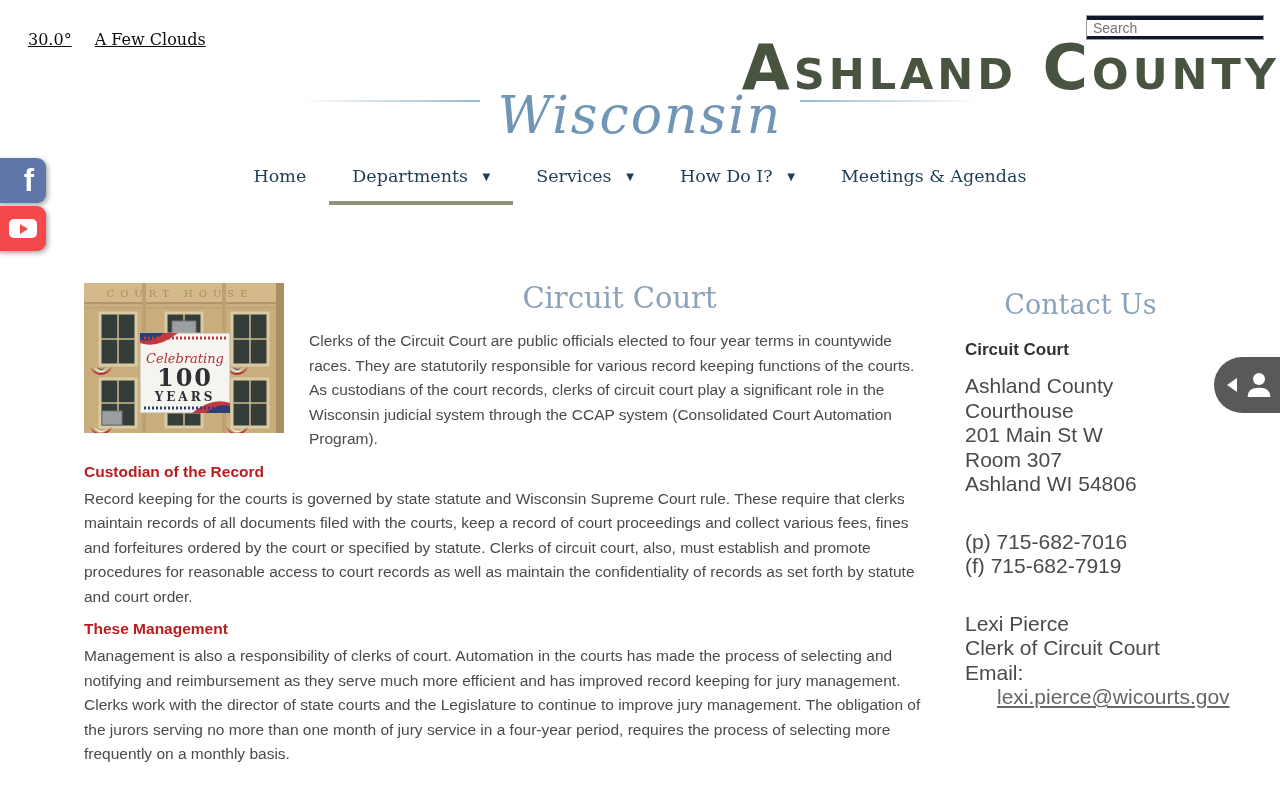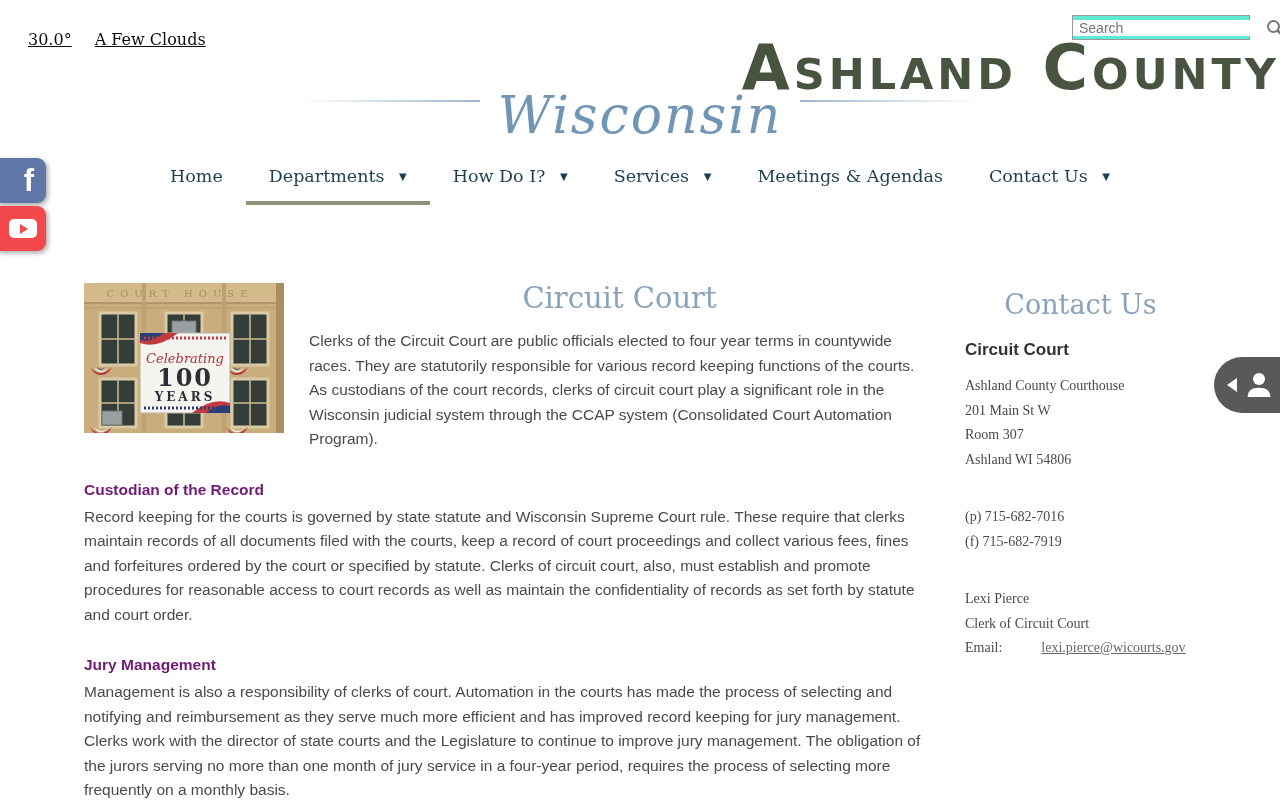--- a/index.html
+++ b/index.html
@@ -4,22 +4,22 @@
 <style>
   * { margin: 0; padding: 0; box-sizing: border-box; }
   html, body { width: 1280px; height: 800px; overflow: hidden; background: #fff;
     font-family: "Liberation Sans", sans-serif; }
 
   
   .topbar { position: absolute; top: 0; left: 0; width: 1280px; height: 52px; }
   .weather { position: absolute; left: 28px; top: 30px; font-family: "DejaVu Serif", serif;
     font-size: 16px; color: #0d0d0d; }
   .weather a { color: #0d0d0d; text-decoration: underline; margin-right: 18px; cursor: pointer; }
-  .searchbox { position: absolute; right: 30px; top: 15px; width: 178px; height: 25px;
-    border: 1px solid #999; background: #5eead4; display: flex; align-items: center; }
+  .searchbox { position: absolute; right: 16px; top: 15px; width: 178px; height: 25px;
+    border: 1px solid #999; background: #0f172a; display: flex; align-items: center; }
   .searchbox input { flex: 1; border: none; outline: none; padding: 0 6px; font-size: 14px;
     color: #444; font-family: "Liberation Sans", sans-serif; }
   .searchbox .mag { width: 24px; height: 22px; display: flex; align-items: center;
     justify-content: center; cursor: pointer; }
 
   
   .logo-wrap { padding-top: 36px; text-align: right; position: relative; }
   .logo-title { font-family: "DejaVu Sans", sans-serif; font-variant: small-caps;
     font-weight: bold; font-size: 62px; line-height: 64px; letter-spacing: 4px;
     color: #485440; }
@@ -55,28 +55,28 @@
   
   .content { width: 1112px; margin: 76px auto 0; display: flex; align-items: flex-start; }
   .main-col { width: 846px; }
   .side-col { width: 231px; margin-left: 35px; padding-top: 8px; }
 
   .court-img { float: left; width: 200px; height: 150px; margin: 2px 25px 20px 0; }
   .page-title { font-family: "DejaVu Serif", serif; font-weight: normal; font-size: 29px;
     color: #8aa3ba; text-align: center; margin-bottom: 14px; }
   .body-text { font-size: 15.5px; line-height: 24.5px; color: #4a4a4a; }
   .section { clear: left; }
-  .section-heading { font-size: 15.5px; line-height: 24px; color: #701a75; font-weight: bold;
-    margin: 26px 0 3px; }
+  .section-heading { font-size: 15.5px; line-height: 24px; color: #b91c1c; font-weight: bold;
+    margin: 8px 0 3px; }
 
   
   .sidebar-title { font-family: "DejaVu Serif", serif; font-weight: normal; font-size: 27px;
     color: #8aa3ba; text-align: center; margin-bottom: 20px; }
   .sidebar-dept { font-size: 17px; font-weight: bold; color: #333; margin-bottom: 14px; }
-  .sidebar-line { font-size: 14px; line-height: 24.5px; color: #4a4a4a; font-family: Liberation Serif, serif; }
+  .sidebar-line { font-size: 21px; line-height: 24.5px; color: #4a4a4a; }
   .sidebar-block { margin-top: 33px; }
   .email-link { color: #666; text-decoration: underline; cursor: pointer; padding-left: 32px; }
 
   
   .contact-tab { position: absolute; right: 0; top: 357px; width: 66px; height: 56px;
     background: #58595b; border-radius: 28px 0 0 28px; display: flex; align-items: center;
     padding-left: 13px; cursor: pointer; z-index: 6; }
   .tab-arrow { width: 0; height: 0; border-top: 7px solid transparent;
     border-bottom: 7px solid transparent; border-right: 10px solid #fff; margin-right: 6px; }
 </style>
@@ -121,33 +121,29 @@
 
 <div class="nav">
   <div class="nav-item">
     <span>Home</span>
   </div>
   <div class="nav-item active">
     <span>Departments</span>
     <span class="nav-arrow">▼</span>
   </div>
   <div class="nav-item">
+    <span>Services</span>
+    <span class="nav-arrow">▼</span>
+  </div>
+  <div class="nav-item">
     <span>How Do I?</span>
     <span class="nav-arrow">▼</span>
   </div>
   <div class="nav-item">
-    <span>Services</span>
-    <span class="nav-arrow">▼</span>
-  </div>
-  <div class="nav-item">
     <span>Meetings &amp; Agendas</span>
-  </div>
-  <div class="nav-item">
-    <span>Contact Us</span>
-    <span class="nav-arrow">▼</span>
   </div>
 </div>
 
 <div class="content">
 
   <div class="main-col">
     <svg class="court-img" viewBox="0 0 200 150" preserveAspectRatio="none">
       <rect x="0" y="0" width="200" height="150" fill="#c9ad7c"></rect>
       <rect x="0" y="0" width="200" height="20" fill="#d4ba8a"></rect>
       <rect x="0" y="19" width="200" height="2" fill="#b2966a"></rect>
@@ -216,21 +212,21 @@
 
     <h1 class="page-title">Circuit Court</h1>
     <p class="body-text">Clerks of the Circuit Court are public officials elected to four year terms in countywide races. They are statutorily responsible for various record keeping functions of the courts. As custodians of the court records, clerks of circuit court play a significant role in the Wisconsin judicial system through the CCAP system (Consolidated Court Automation Program).</p>
 
     <div class="section">
       <div class="section-heading">Custodian of the Record</div>
       <p class="body-text">Record keeping for the courts is governed by state statute and Wisconsin Supreme Court rule. These require that clerks maintain records of all documents filed with the courts, keep a record of court proceedings and collect various fees, fines and forfeitures ordered by the court or specified by statute. Clerks of circuit court, also, must establish and promote procedures for reasonable access to court records as well as maintain the confidentiality of records as set forth by statute and court order.</p>
     </div>
 
     <div class="section">
-      <div class="section-heading">Jury Management</div>
+      <div class="section-heading">These Management</div>
       <p class="body-text">Management is also a responsibility of clerks of court. Automation in the courts has made the process of selecting and notifying and reimbursement as they serve much more efficient and has improved record keeping for jury management. Clerks work with the director of state courts and the Legislature to continue to improve jury management. The obligation of the jurors serving no more than one month of jury service in a four-year period, requires the process of selecting more frequently on a monthly basis.</p>
     </div>
   </div>
 
   <div class="side-col">
     <h2 class="sidebar-title">Contact Us</h2>
     <div class="sidebar-dept">Circuit Court</div>
     <div class="sidebar-line">Ashland County Courthouse</div>
     <div class="sidebar-line">201 Main St W</div>
     <div class="sidebar-line">Room 307</div>

